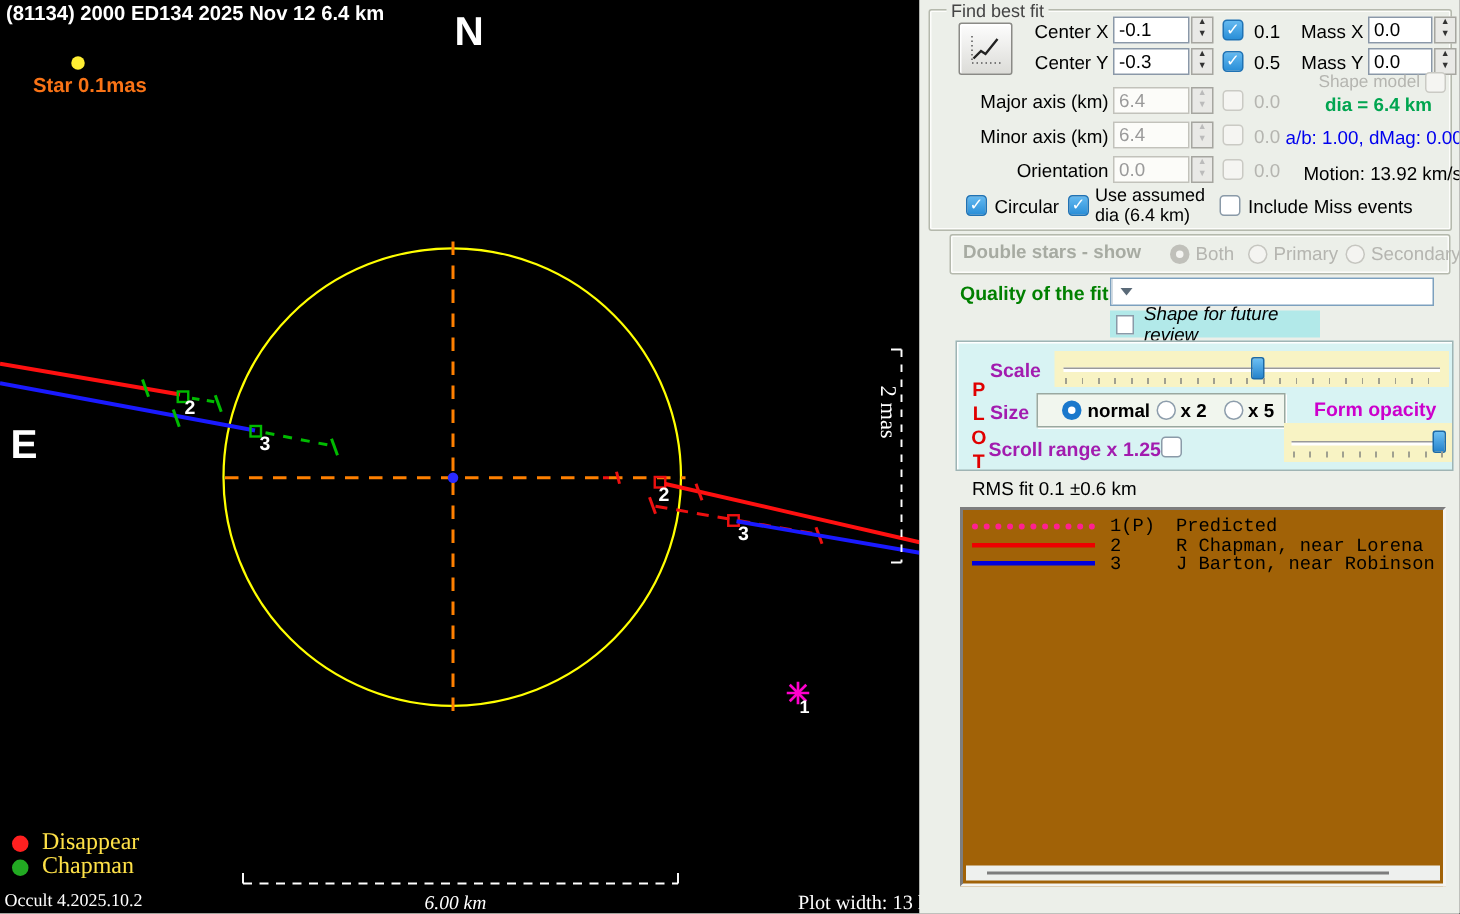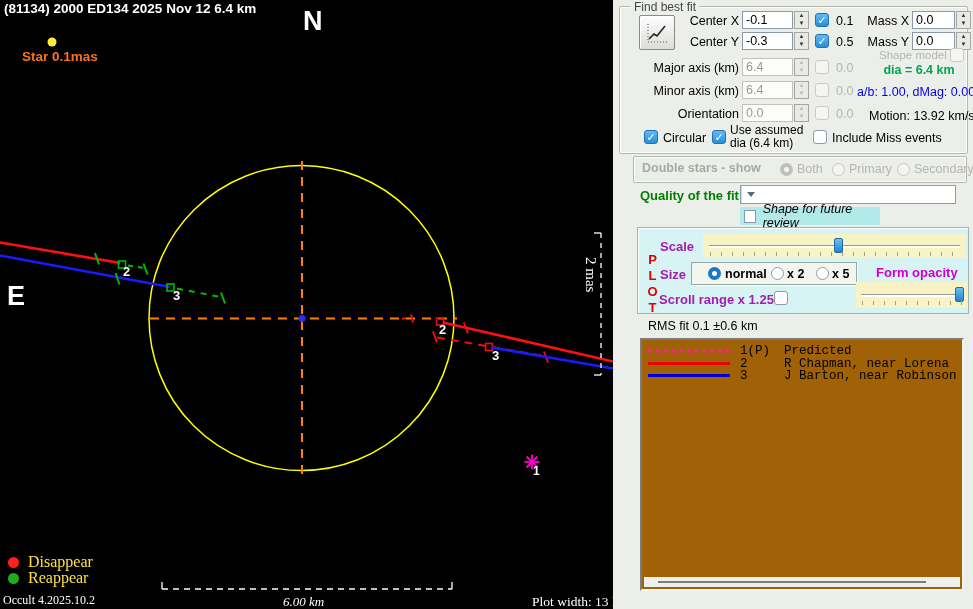--- a/index.html
+++ b/index.html
@@ -133,21 +133,21 @@
     <div class="ptxt chordlbl" style="left:439px;top:322px;">2</div>
     <div class="ptxt chordlbl" style="left:492px;top:348px;">3</div>
     <div class="ptxt chordlbl" style="left:533px;top:464px;font-size:12px;">1</div>
 
     <div class="dr-row" style="left:8px;top:553px;">
       <span class="bullet" style="background:#ff2020;"></span>
       <span>Disappear</span>
     </div>
     <div class="dr-row" style="left:8px;top:569px;">
       <span class="bullet" style="background:#22aa22;"></span>
-      <span>Reappear</span>
+      <span>Chapman</span>
     </div>
 
     <div class="ptxt serif" style="left:3px;top:593px;font-size:12px;">Occult 4.2025.10.2</div>
     <div class="ptxt serif" style="left:283px;top:594px;font-size:13px;font-style:italic;">6.00 km</div>
     <div class="ptxt serif" style="left:504px;top:594px;font-size:13.5px;margin-left:28px;">Plot width: 13 km</div>
     <div class="mas">2 mas</div>
   </div>
 
   <div class="panel">
 

